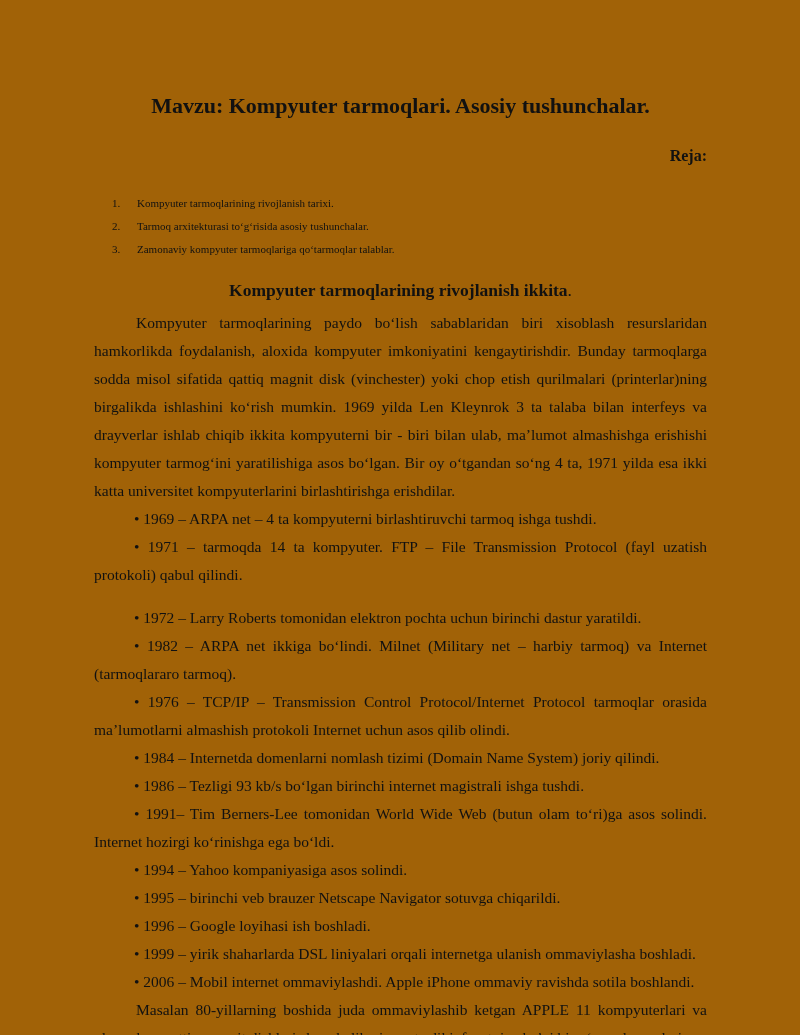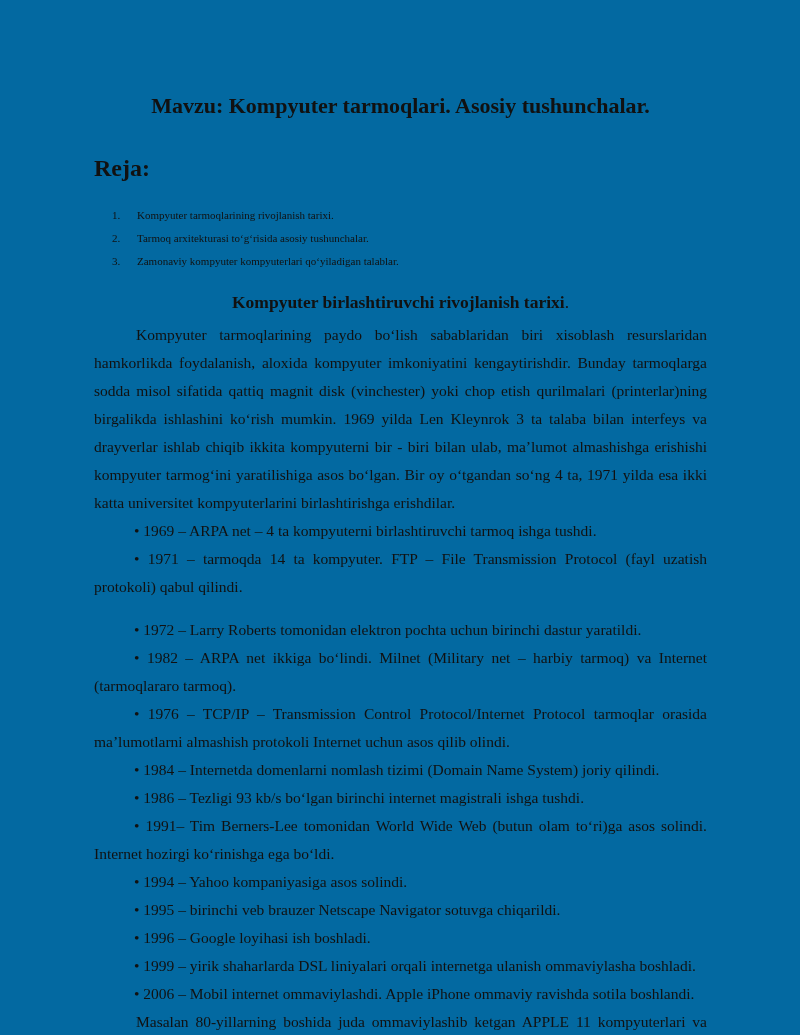--- a/index.html
+++ b/index.html
@@ -1,44 +1,44 @@
 <!DOCTYPE html>
 <html><head>
 <meta charset="utf-8">
 <style>
   * { margin: 0; padding: 0; box-sizing: border-box; }
   html, body { background: #ffffff; }
   .page {
     position: relative;
     width: 800px;
     height: 1035px;
-    background: #0369a1;
+    background: #a16207;
     color: #111111;
     font-family: "Liberation Serif", "DejaVu Serif", serif;
     overflow: hidden;
   }
   .content {
     position: absolute;
     left: 94px;
     top: 0;
     width: 613px;
   }
   .doc-title {
     margin-top: 94px;
     font-size: 22px;
     line-height: 24px;
     font-weight: bold;
     text-align: center;
   }
   .plan-heading {
-    margin-top: 38px;
-    font-size: 24px;
+    margin-top: 26px;
+    font-size: 16px;
     line-height: 24px;
     font-weight: bold;
-    text-align: left;
+    text-align: right;
   }
   .plan-list {
     margin-top: 24px;
     font-size: 11px;
     line-height: 23px;
   }
   .plan-item { white-space: nowrap; }
   .plan-num {
     display: inline-block;
     margin-left: 18px;
@@ -74,26 +74,26 @@
     <div class="plan-heading">Reja:</div>
 
     <div class="plan-list">
       <div class="plan-item">
         <span class="plan-num">1.</span><span>Kompyuter tarmoqlarining rivojlanish tarixi.</span>
       </div>
       <div class="plan-item">
         <span class="plan-num">2.</span><span>Tarmoq arxitekturasi to‘g‘risida asosiy tushunchalar.</span>
       </div>
       <div class="plan-item">
-        <span class="plan-num">3.</span><span>Zamonaviy kompyuter kompyuterlari qo‘yiladigan talablar.</span>
+        <span class="plan-num">3.</span><span>Zamonaviy kompyuter tarmoqlariga qo‘tarmoqlar talablar.</span>
       </div>
     </div>
 
     <div class="section-heading">
-      <span>Kompyuter birlashtiruvchi rivojlanish tarixi</span><span class="tail">.</span>
+      <span>Kompyuter tarmoqlarining rivojlanish ikkita</span><span class="tail">.</span>
     </div>
 
     <div class="body-text">
       <p class="blk para">Kompyuter tarmoqlarining paydo bo‘lish sabablaridan biri xisoblash resurslaridan hamkorlikda foydalanish, aloxida kompyuter imkoniyatini kengaytirishdir. Bunday tarmoqlarga sodda misol sifatida qattiq magnit disk (vinchester) yoki chop etish qurilmalari (printerlar)ning birgalikda ishlashini ko‘rish mumkin. 1969 yilda Len Kleynrok 3 ta talaba bilan interfeys va drayverlar ishlab chiqib ikkita kompyuterni bir - biri bilan ulab, ma’lumot almashishga erishishi kompyuter tarmog‘ini yaratilishiga asos bo‘lgan. Bir oy o‘tgandan so‘ng 4 ta, 1971 yilda esa ikki katta universitet kompyuterlarini birlashtirishga erishdilar.</p>
       <p class="blk bullet">• 1969 – ARPA net – 4 ta kompyuterni birlashtiruvchi tarmoq ishga tushdi.</p>
       <p class="blk bullet">• 1971 – tarmoqda 14 ta kompyuter. FTP – File Transmission Protocol (fayl uzatish protokoli) qabul qilindi.</p>
       <p class="blk spacer"></p>
       <p class="blk bullet">• 1972 – Larry Roberts tomonidan elektron pochta uchun birinchi dastur yaratildi.</p>
       <p class="blk bullet">• 1982 – ARPA net ikkiga bo‘lindi. Milnet (Military net – harbiy tarmoq) va Internet (tarmoqlararo tarmoq).</p>
       <p class="blk bullet">• 1976 – TCP/IP – Transmission Control Protocol/Internet Protocol tarmoqlar orasida ma’lumotlarni almashish protokoli Internet uchun asos qilib olindi.</p>

